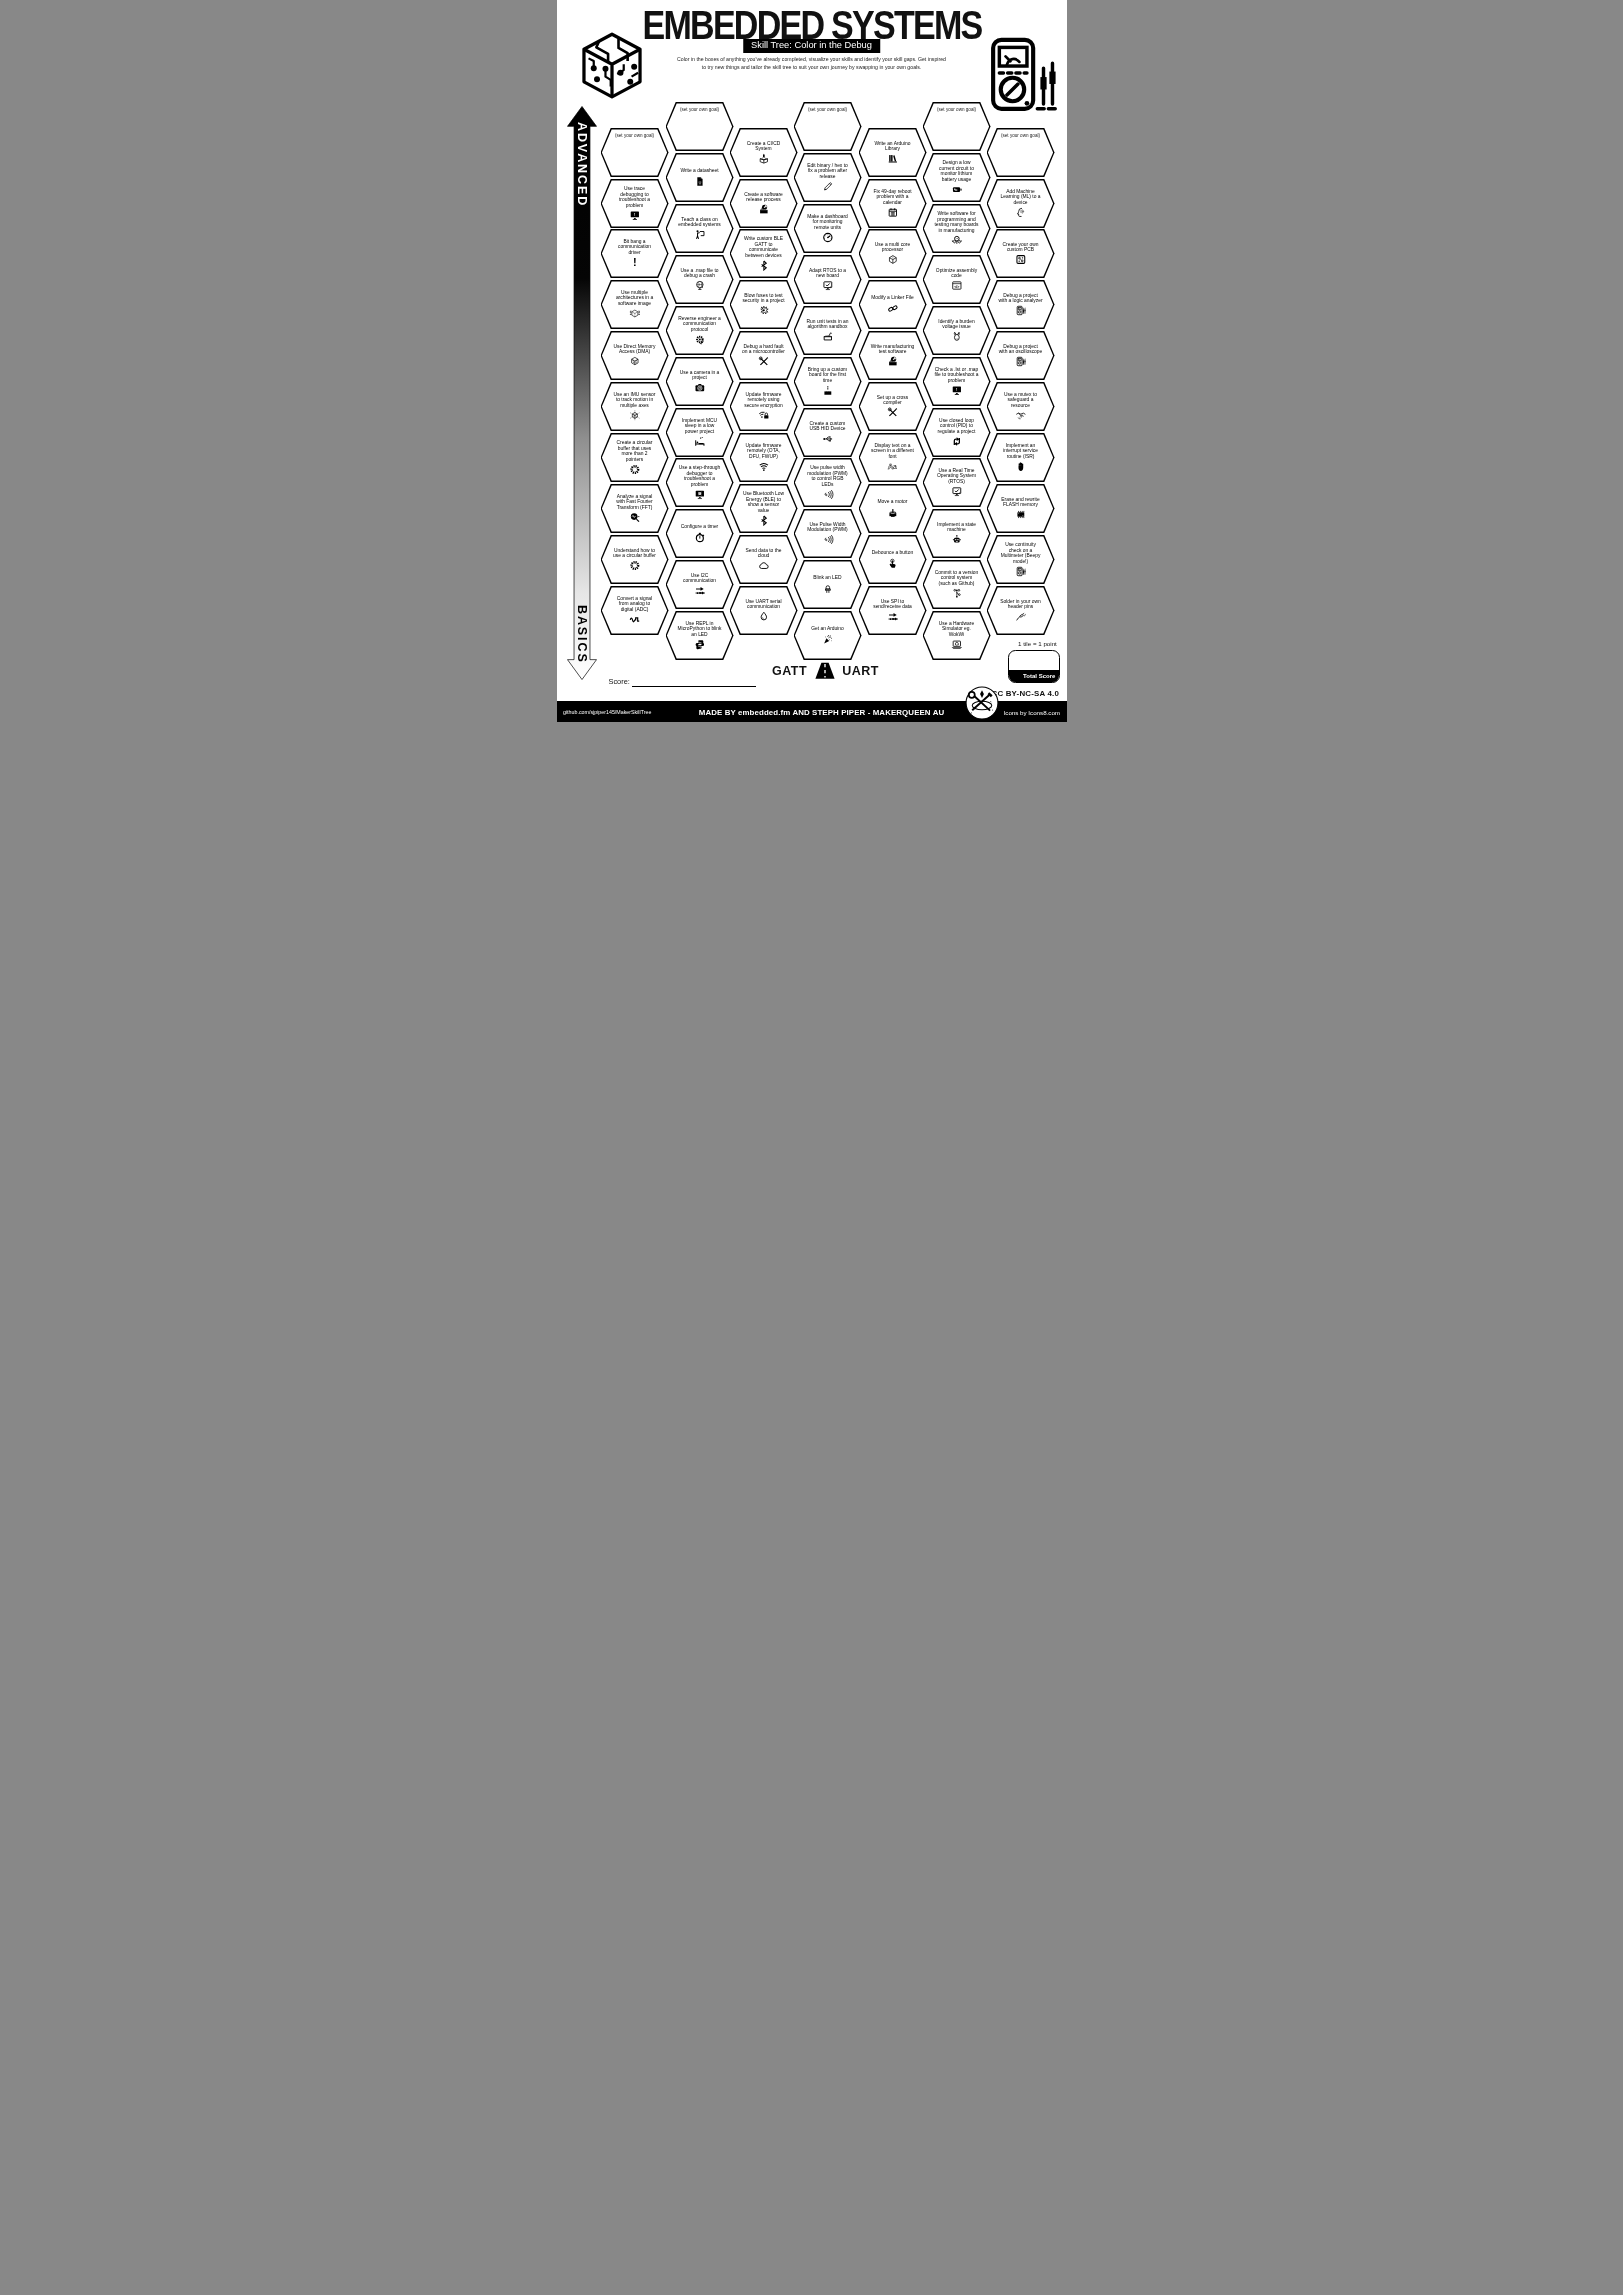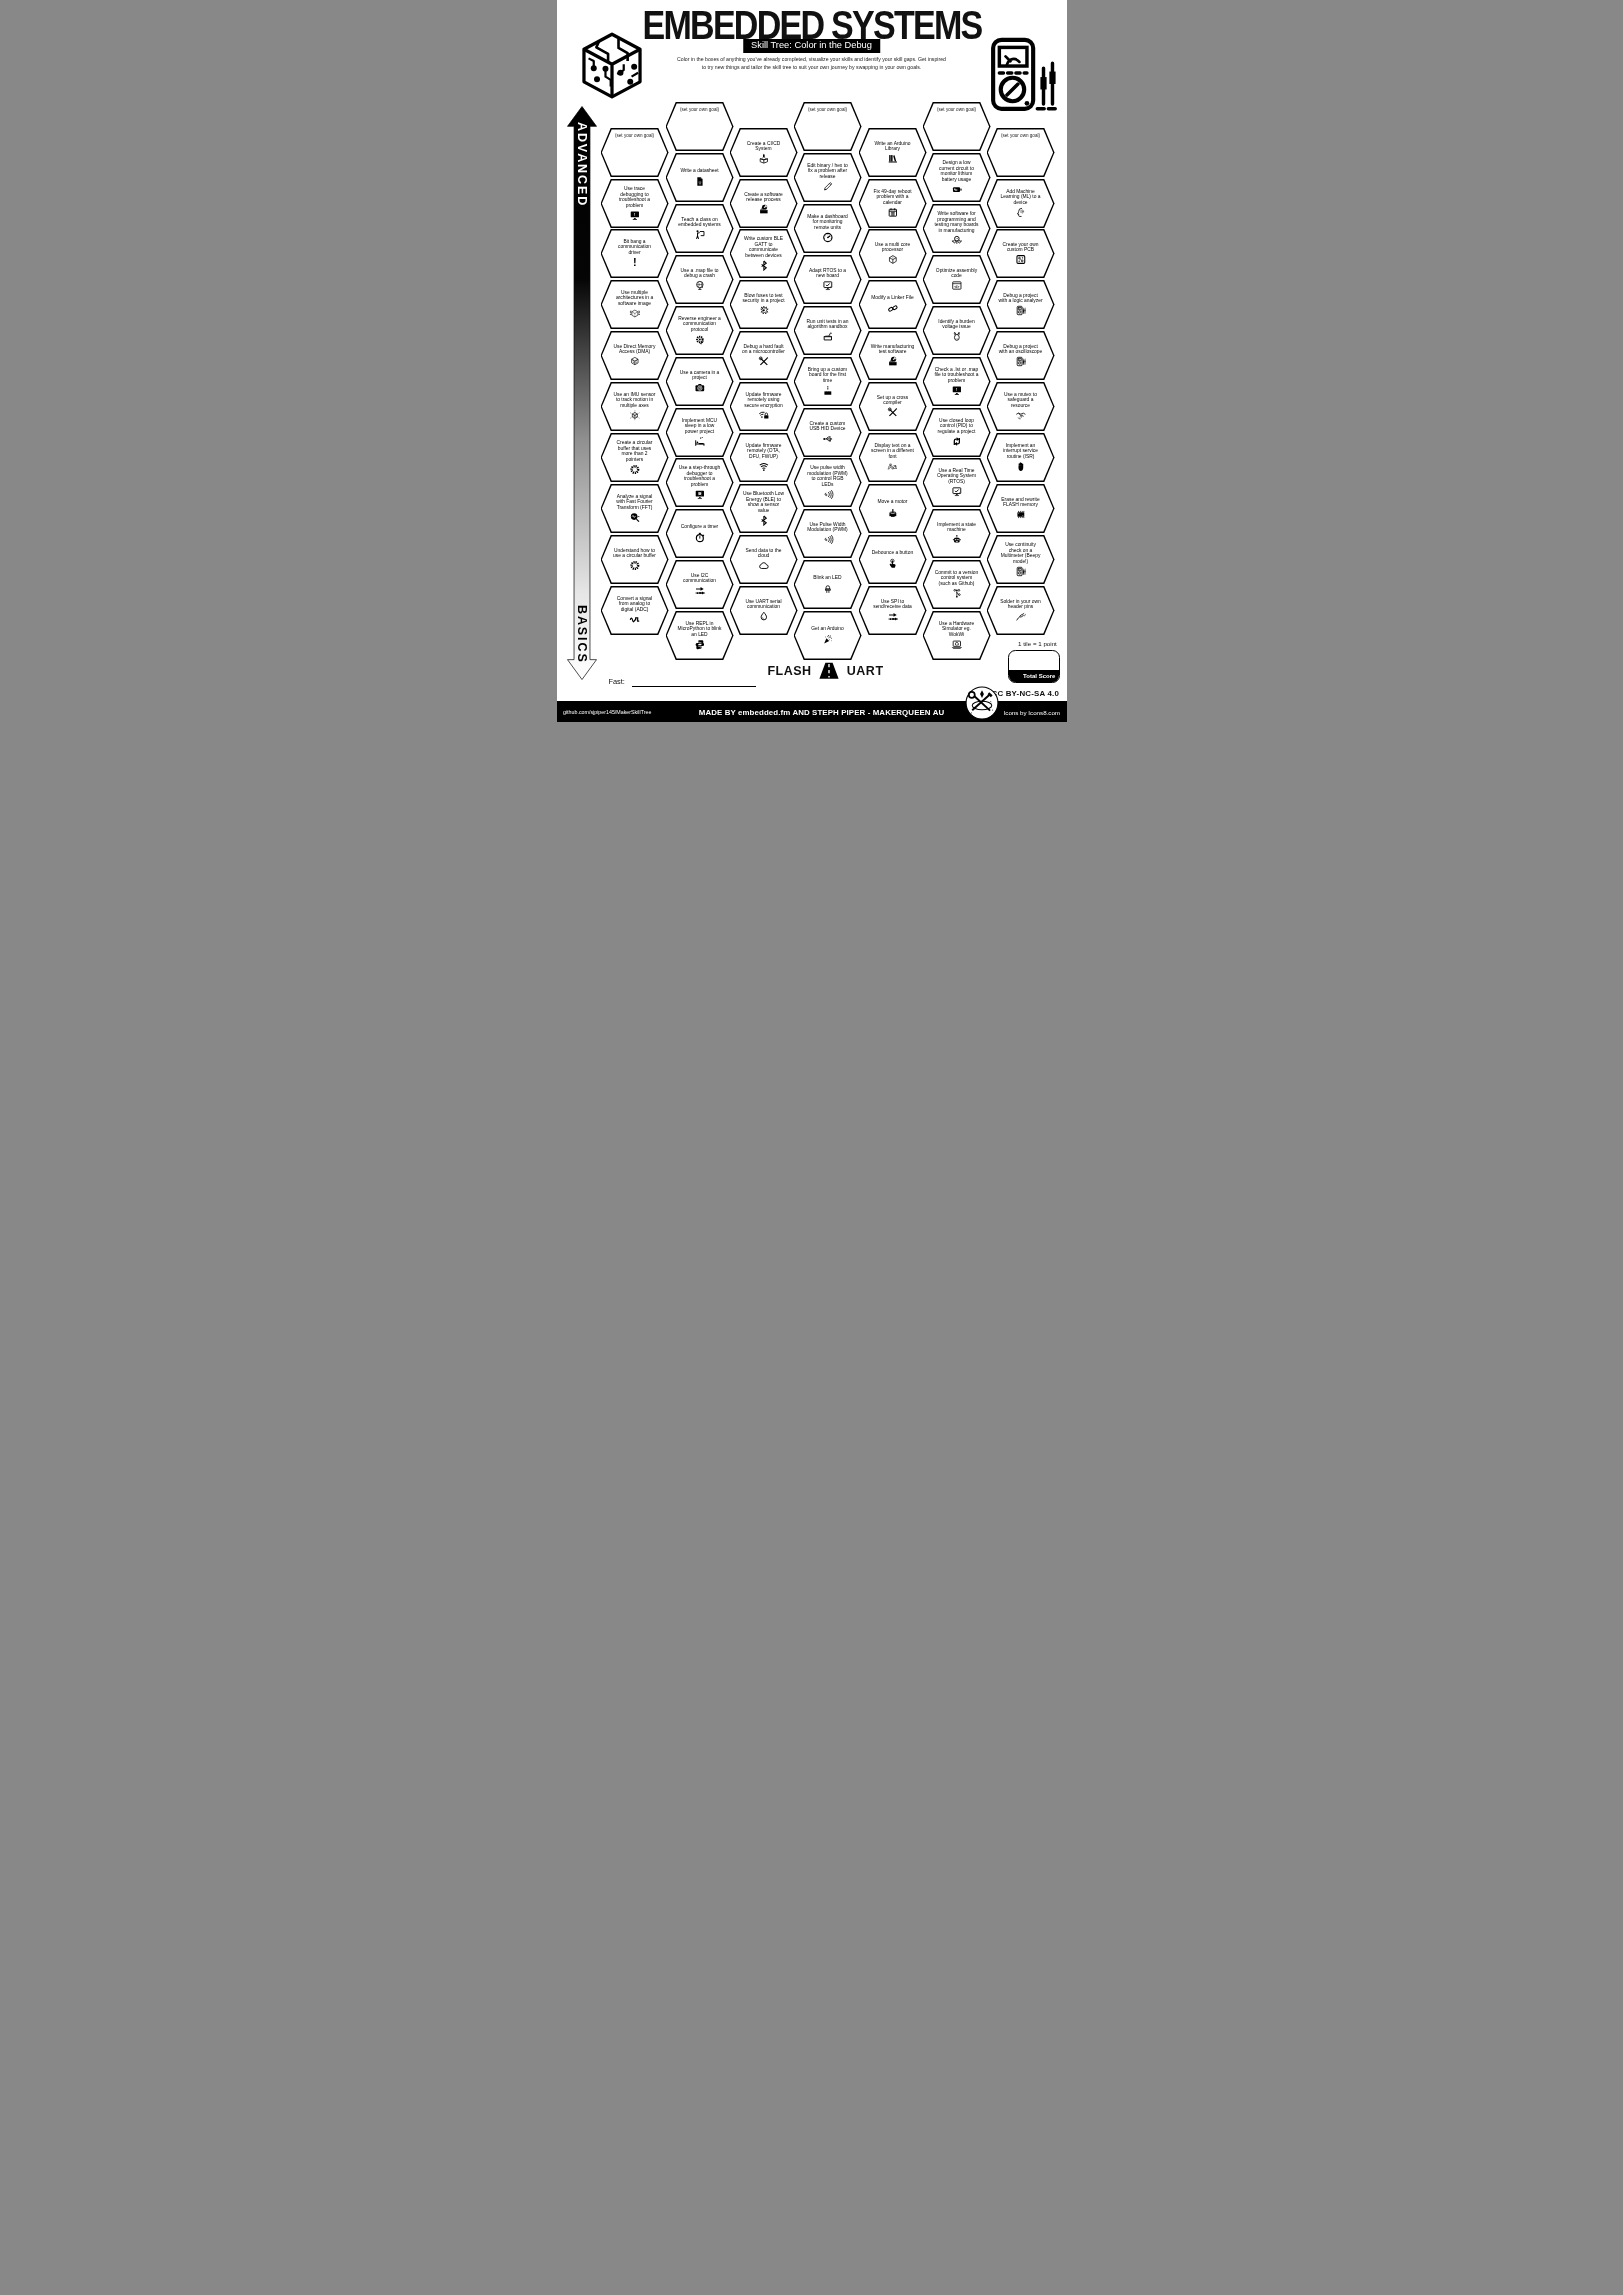--- a/index.html
+++ b/index.html
@@ -1087,31 +1087,31 @@
                 <rect x="9.8" y="8.6" width="7.6" height="3.6" rx="1.4" transform="rotate(-33 13.6 10.4)" fill="none" stroke="currentColor" stroke-width="1.6"></rect>
                 <path d="M16.4 6.8l2.8-2.2" stroke="currentColor" stroke-width="1.5"></path>
                 <path d="M19.8 8.6c-.9 1 .6 2-.3 3M22 6.4c-.9 1 .6 2-.3 3" stroke="currentColor" stroke-width="1.2" fill="none"></path>
               </svg></div>
           </div>
         </div>
       </div>
     </div>
 
   <div class="start-group">
-    <span class="start-word">FLASH</span>
+    <span class="start-word">GATT</span>
     <span class="road">
       <svg viewBox="0 0 60 44">
           <path d="M21 2h18l15 40H6z" fill="#000"></path>
           <path d="M30 5v34" stroke="#fff" stroke-width="3.4" stroke-dasharray="8 7" fill="none"></path>
         </svg>
     </span>
     <span class="start-word">UART</span>
   </div>
 
-  <div class="name-row">Fast:</div>
+  <div class="name-row">Score:</div>
   <div class="name-line"></div>
 
   <div class="tile-note">1 tile = 1 point</div>
   <div class="score-box">
     <div class="score-blank"></div>
     <div class="score-bar">Total Score</div>
   </div>
 
   <div class="cc-logo">
     <svg viewBox="0 0 80 80">

